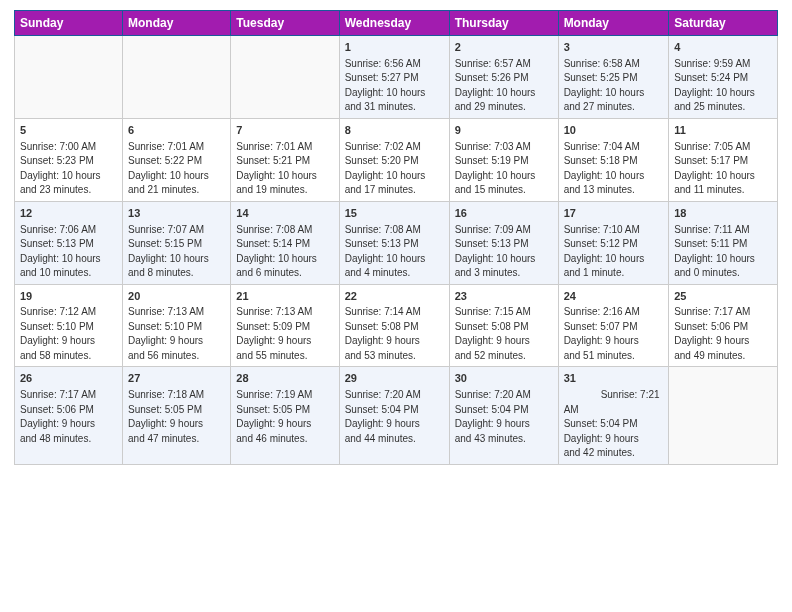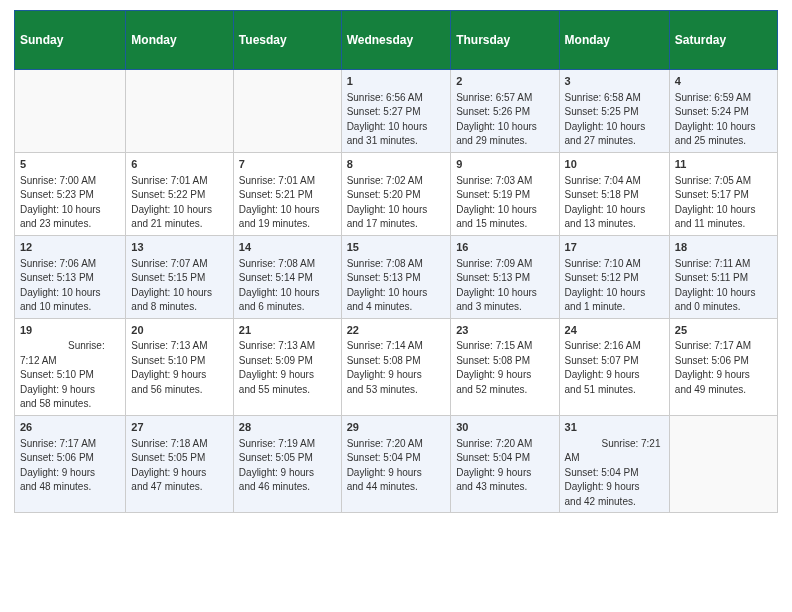--- a/index.html
+++ b/index.html
@@ -41,24 +41,24 @@
       font-size: 14px;
       color: #555;
       margin-top: 2px;
     }
     table {
       width: 100%;
       border-collapse: collapse;
       font-size: 10.5px;
     }
     thead tr th {
-      background-color: #15803d;
+      background-color: #a21caf;
       color: #fff;
       text-align: left;
-      padding: 22px 5px;
+      padding: 5px 5px;
       font-size: 12px;
       font-weight: bold;
       border: 1px solid #1a5a9a;
     }
     tbody tr td {
       border: 1px solid #ccc;
       vertical-align: top;
       padding: 4px 5px;
       width: 113px;
       min-height: 70px;
@@ -112,21 +112,21 @@
 Daylight: 10 hours
 and 31 minutes.</span></td>
           <td><span class="day-num">2</span><span class="day-detail" style="white-space: pre-line;">Sunrise: 6:57 AM
 Sunset: 5:26 PM
 Daylight: 10 hours
 and 29 minutes.</span></td>
           <td><span class="day-num">3</span><span class="day-detail" style="white-space: pre-line;">Sunrise: 6:58 AM
 Sunset: 5:25 PM
 Daylight: 10 hours
 and 27 minutes.</span></td>
-          <td><span class="day-num">4</span><span class="day-detail" style="white-space: pre-line;">Sunrise: 6:59 AM
+          <td><span class="day-num">4</span><span class="day-detail" style="white-space: pre-line;">Sunrise: 9:59 AM
 Sunset: 5:24 PM
 Daylight: 10 hours
 and 25 minutes.</span></td>
         </tr>
         <tr>
           <td><span class="day-num">5</span><span class="day-detail" style="white-space: pre-line;">Sunrise: 7:00 AM
 Sunset: 5:23 PM
 Daylight: 10 hours
 and 23 minutes.</span></td>
           <td><span class="day-num">6</span><span class="day-detail" style="white-space: pre-line;">Sunrise: 7:01 AM
@@ -178,21 +178,21 @@
           <td><span class="day-num">17</span><span class="day-detail" style="white-space: pre-line;">Sunrise: 7:10 AM
 Sunset: 5:12 PM
 Daylight: 10 hours
 and 1 minute.</span></td>
           <td><span class="day-num">18</span><span class="day-detail" style="white-space: pre-line;">Sunrise: 7:11 AM
 Sunset: 5:11 PM
 Daylight: 10 hours
 and 0 minutes.</span></td>
         </tr>
         <tr>
-          <td><span class="day-num">19</span><span class="day-detail" style="white-space: pre-line; margin-left: 48px;">Sunrise: 7:12 AM
+          <td><span class="day-num">19</span><span class="day-detail" style="white-space: pre-line;">Sunrise: 7:12 AM
 Sunset: 5:10 PM
 Daylight: 9 hours
 and 58 minutes.</span></td>
           <td><span class="day-num">20</span><span class="day-detail" style="white-space: pre-line;">Sunrise: 7:13 AM
 Sunset: 5:10 PM
 Daylight: 9 hours
 and 56 minutes.</span></td>
           <td><span class="day-num">21</span><span class="day-detail" style="white-space: pre-line;">Sunrise: 7:13 AM
 Sunset: 5:09 PM
 Daylight: 9 hours

